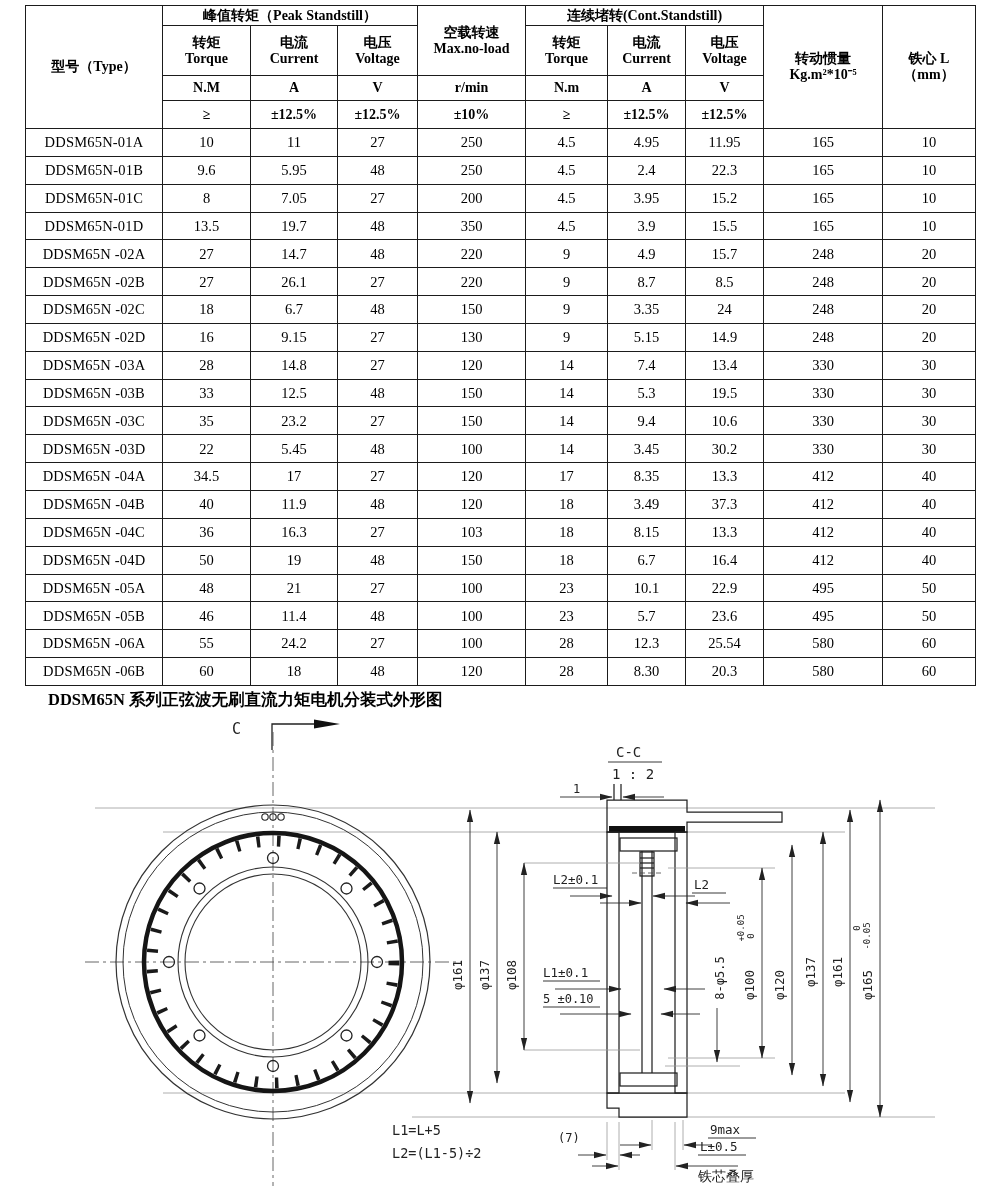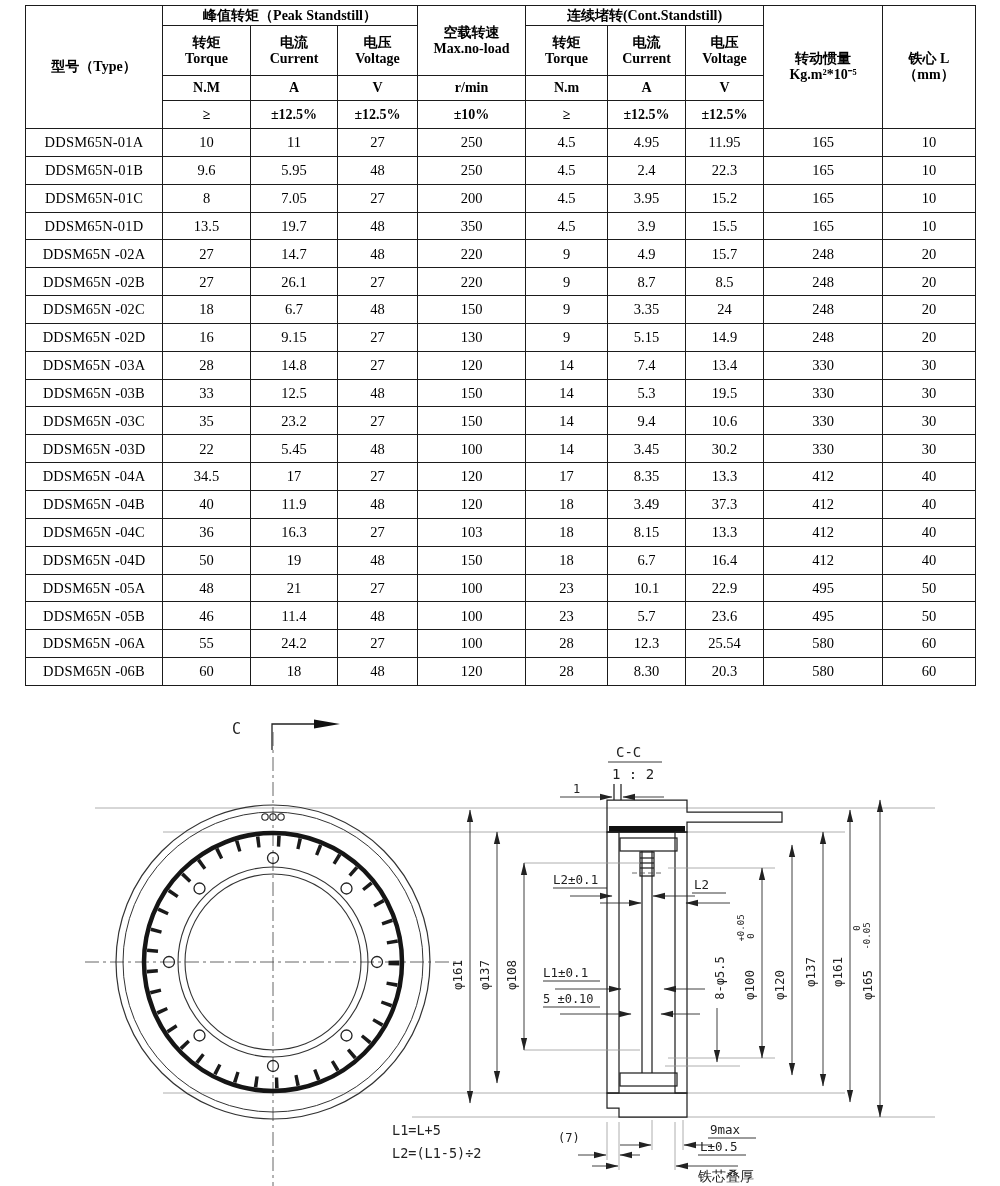--- a/index.html
+++ b/index.html
@@ -325,20 +325,21 @@
     <td>120</td>
     <td>28</td>
     <td>8.30</td>
     <td>20.3</td>
     <td>580</td>
     <td>60</td>
   </tr>
       </tbody>
   </table>
 
+  <div class="caption">DDSM65N 系列正弦波无刷直流力矩电机分装式外形图</div>
 
   <svg class="draw" width="1000" height="474" viewBox="0 712 1000 474" xmlns="http://www.w3.org/2000/svg">
     <defs>
       <pattern id="hatch" width="7" height="7" patternUnits="userSpaceOnUse" patternTransform="rotate(45)">
         <rect width="7" height="7" fill="#fff"></rect>
         <line x1="0" y1="0" x2="0" y2="7" stroke="#444" stroke-width="1.1"></line>
       </pattern>
       <marker id="ah" viewBox="0 0 12 8" markerWidth="13" markerHeight="9" refX="11.5" refY="4" orient="auto-start-reverse" markerUnits="userSpaceOnUse">
         <path d="M0,1 L12,4 L0,7 Z" fill="#222"></path>
       </marker>

